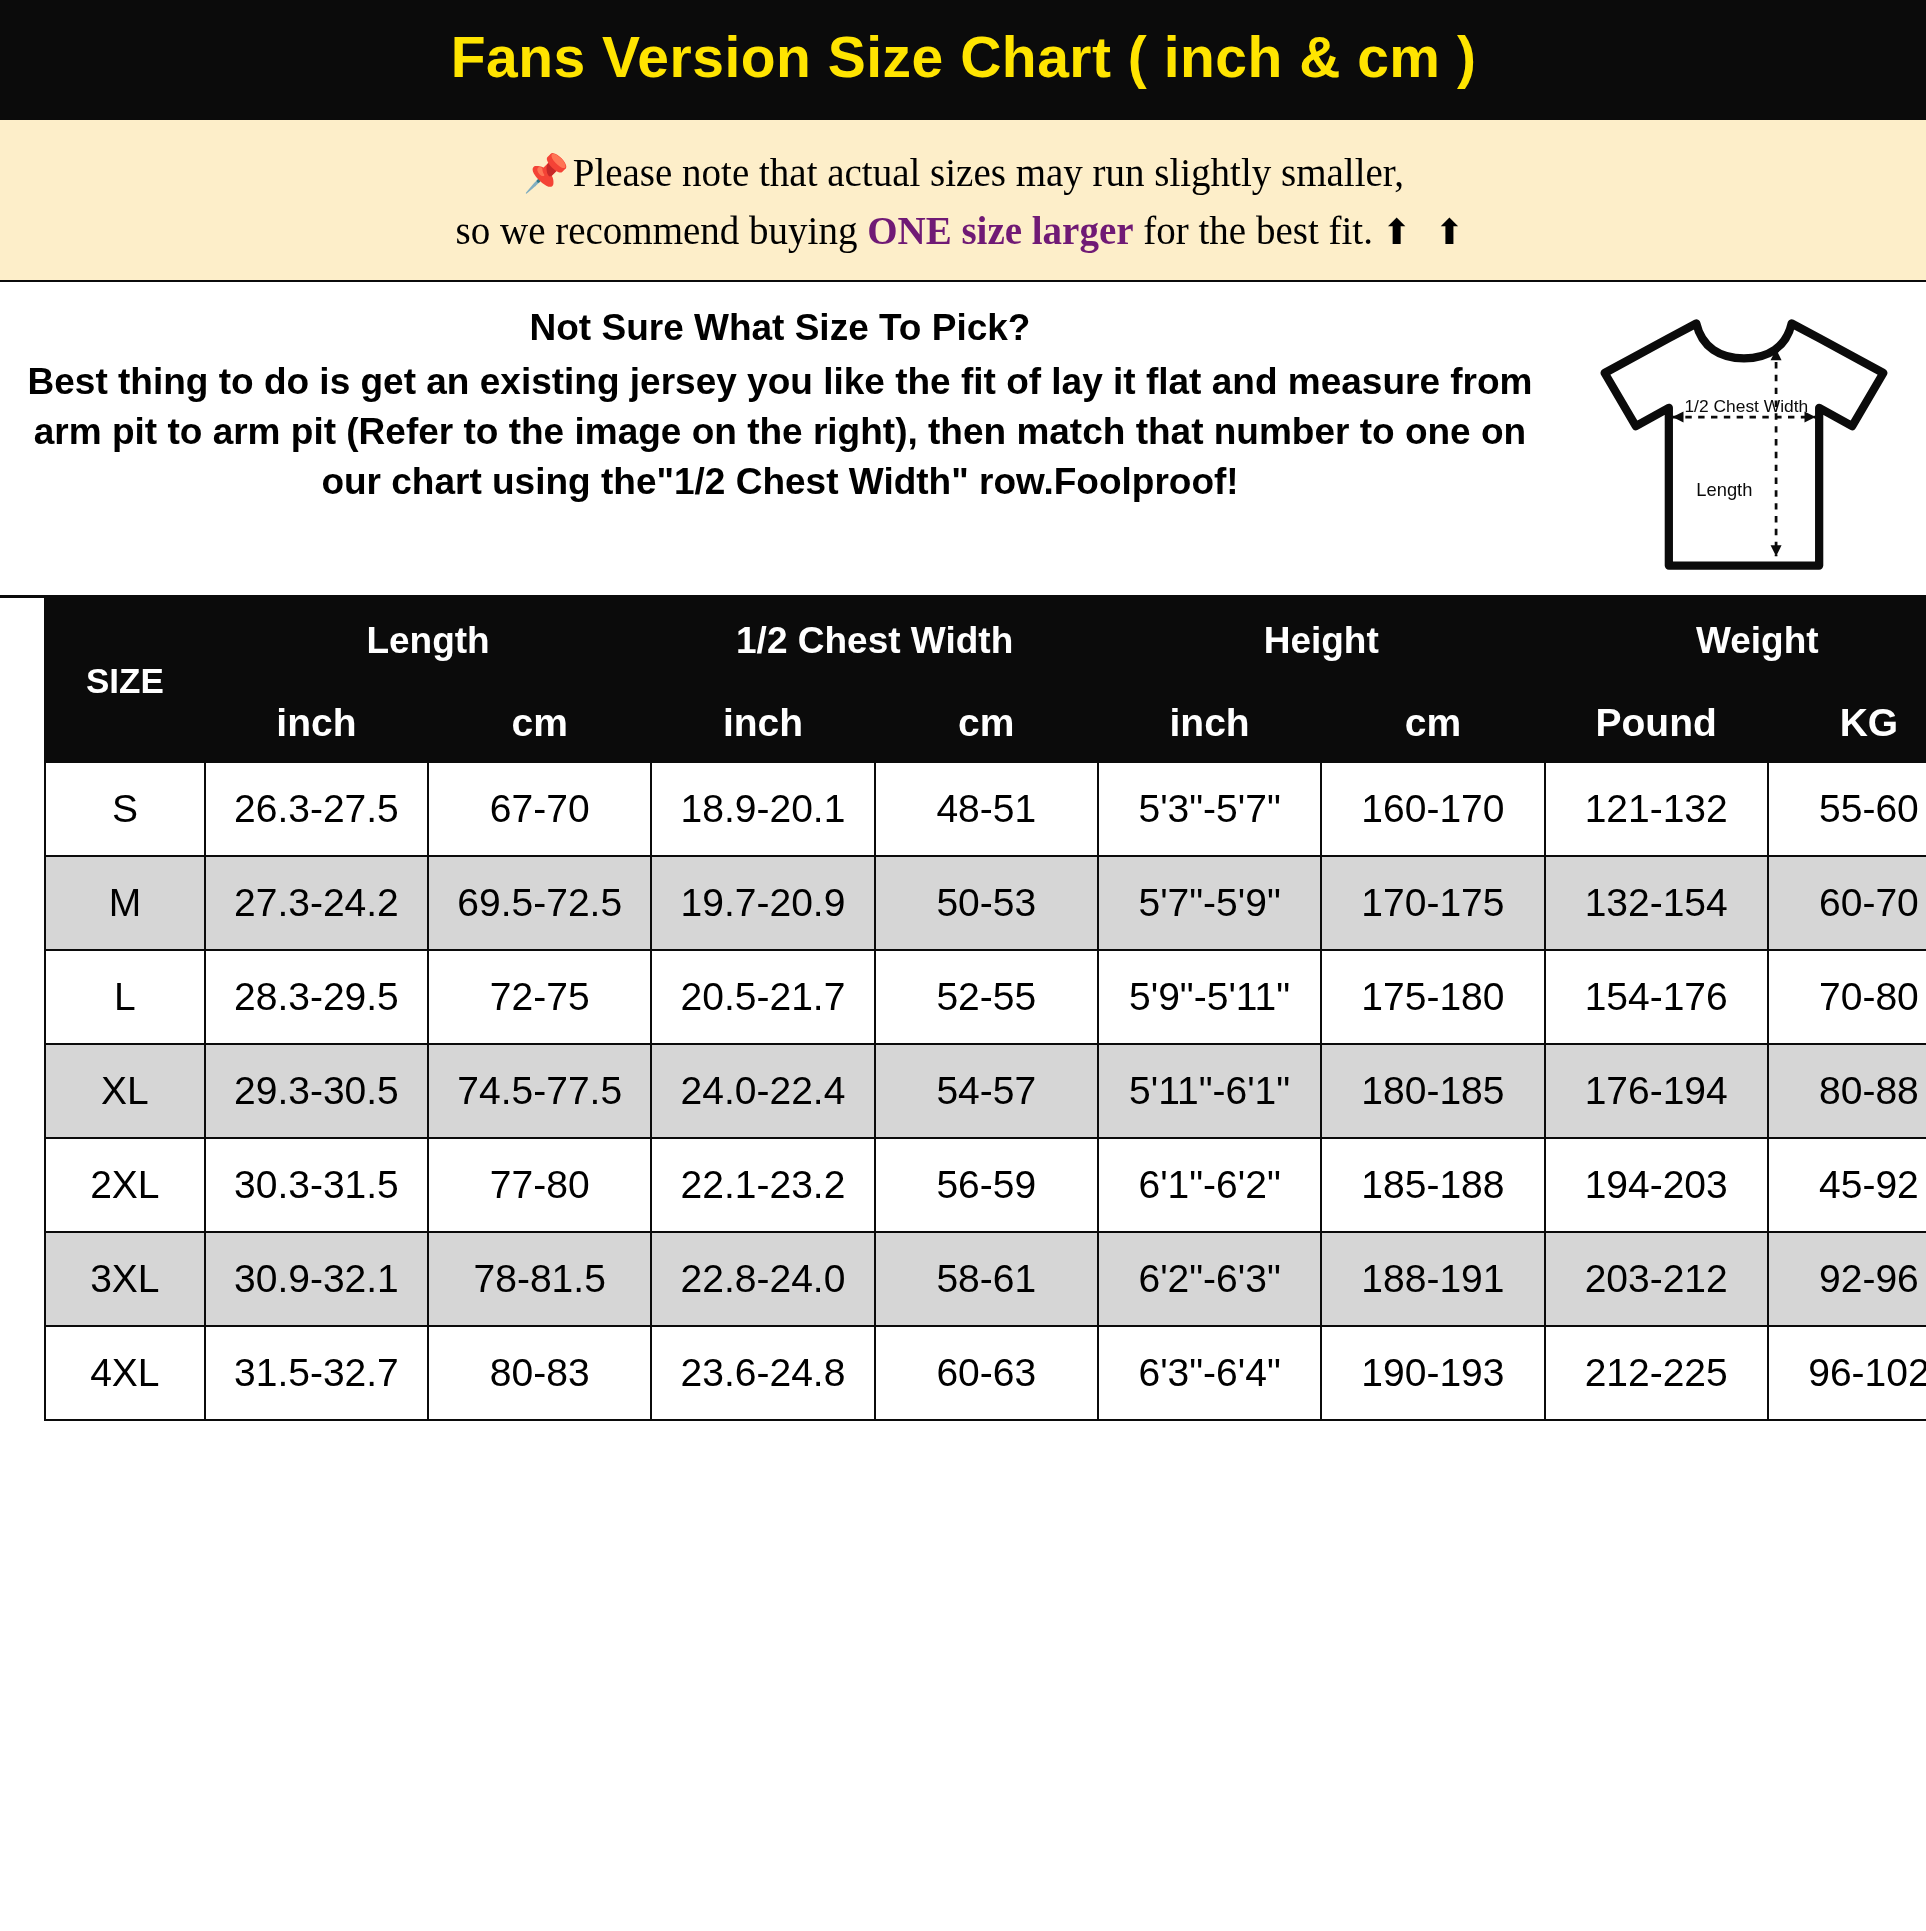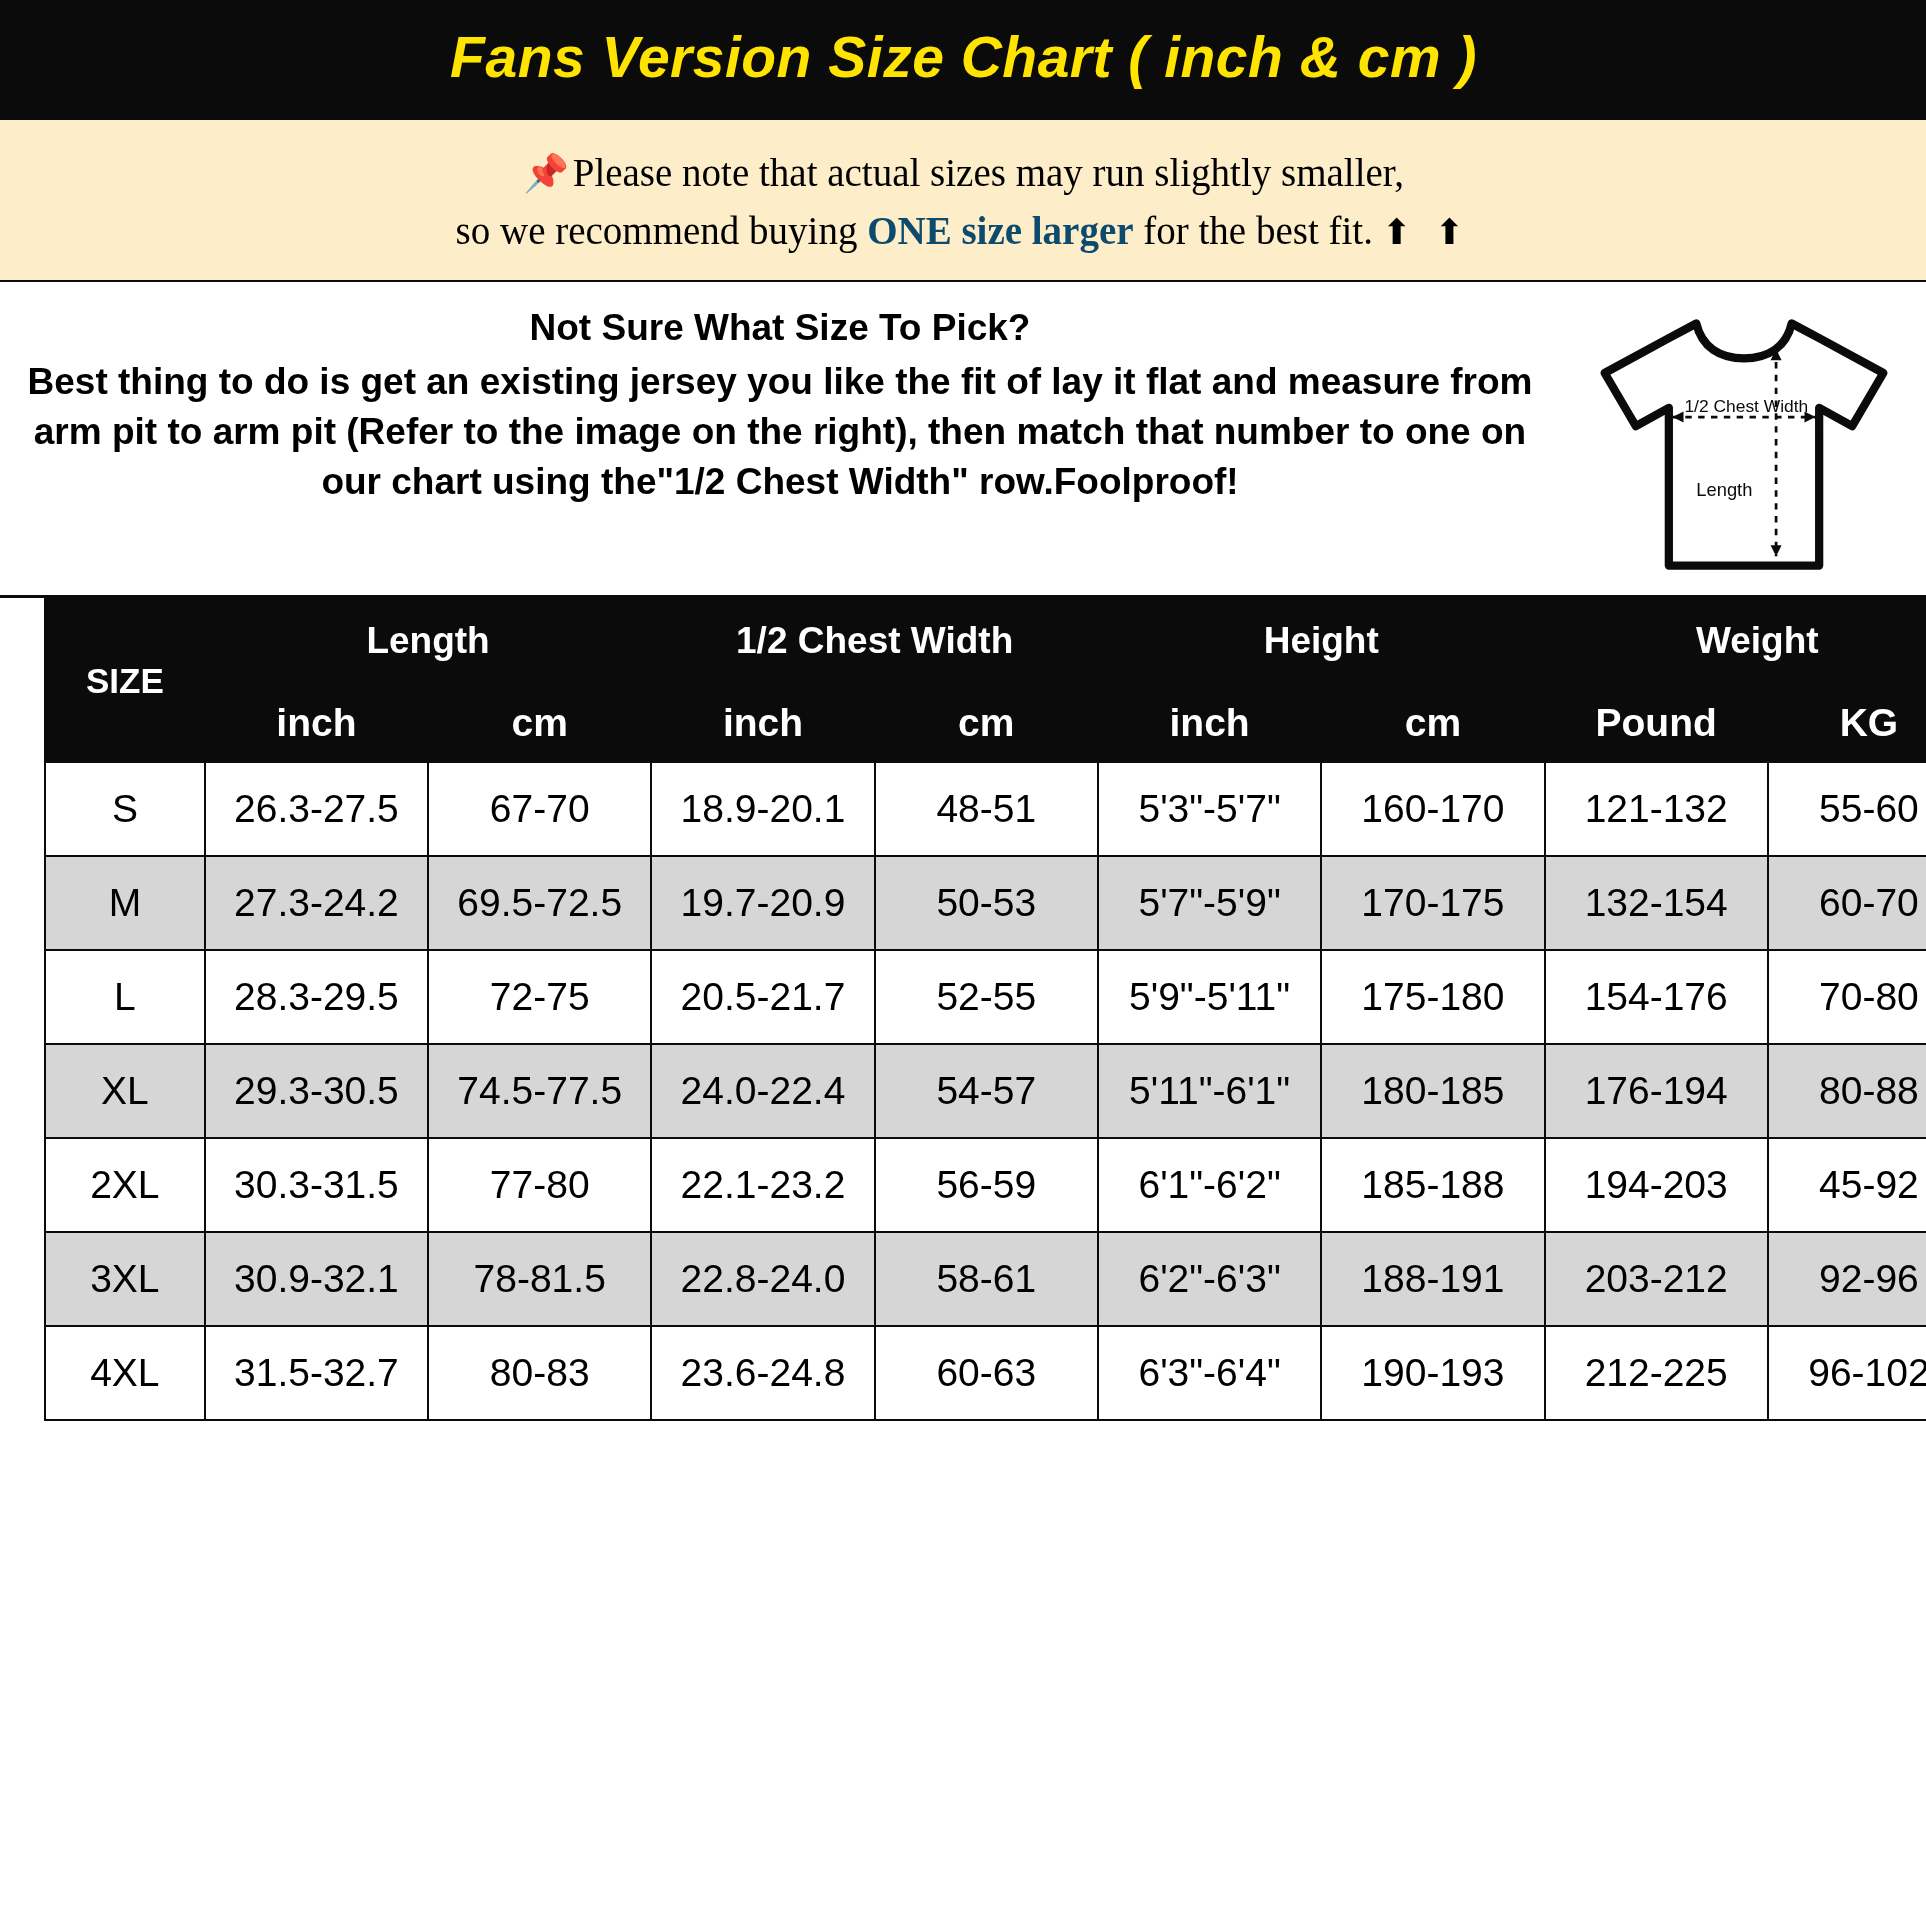--- a/index.html
+++ b/index.html
@@ -17,21 +17,20 @@
     box-sizing: border-box;
     background: #ffffff;
   }
 
   
   .title-bar {
     background: #0b0b0b;
     color: #ffe400;
     text-align: center;
     padding: 26px 9.2px 31px 9.2px;
-    font-style: italic;
   }
   .title-bar .title {
     font-size: 57px;
     font-weight: bold;
     letter-spacing: 0.5px;
     line-height: 1.1;
   }
 
   
   .note-band {
@@ -44,21 +43,21 @@
     font-size: 39px;
     line-height: 1.5;
     font-weight: 500;
     font-family: "Liberation Serif", serif;
   }
   .pin-icon {
     font-size: 37px;
     margin-right: 3.7px;
   }
   .hl-red {
-    color: #0c4a6e;
+    color: #701a75;
     font-weight: bold;
   }
   .arrows {
     font-size: 35px;
     letter-spacing: 7.3px;
     margin-left: 9.2px;
   }
 
   
   .advice-wrap {

